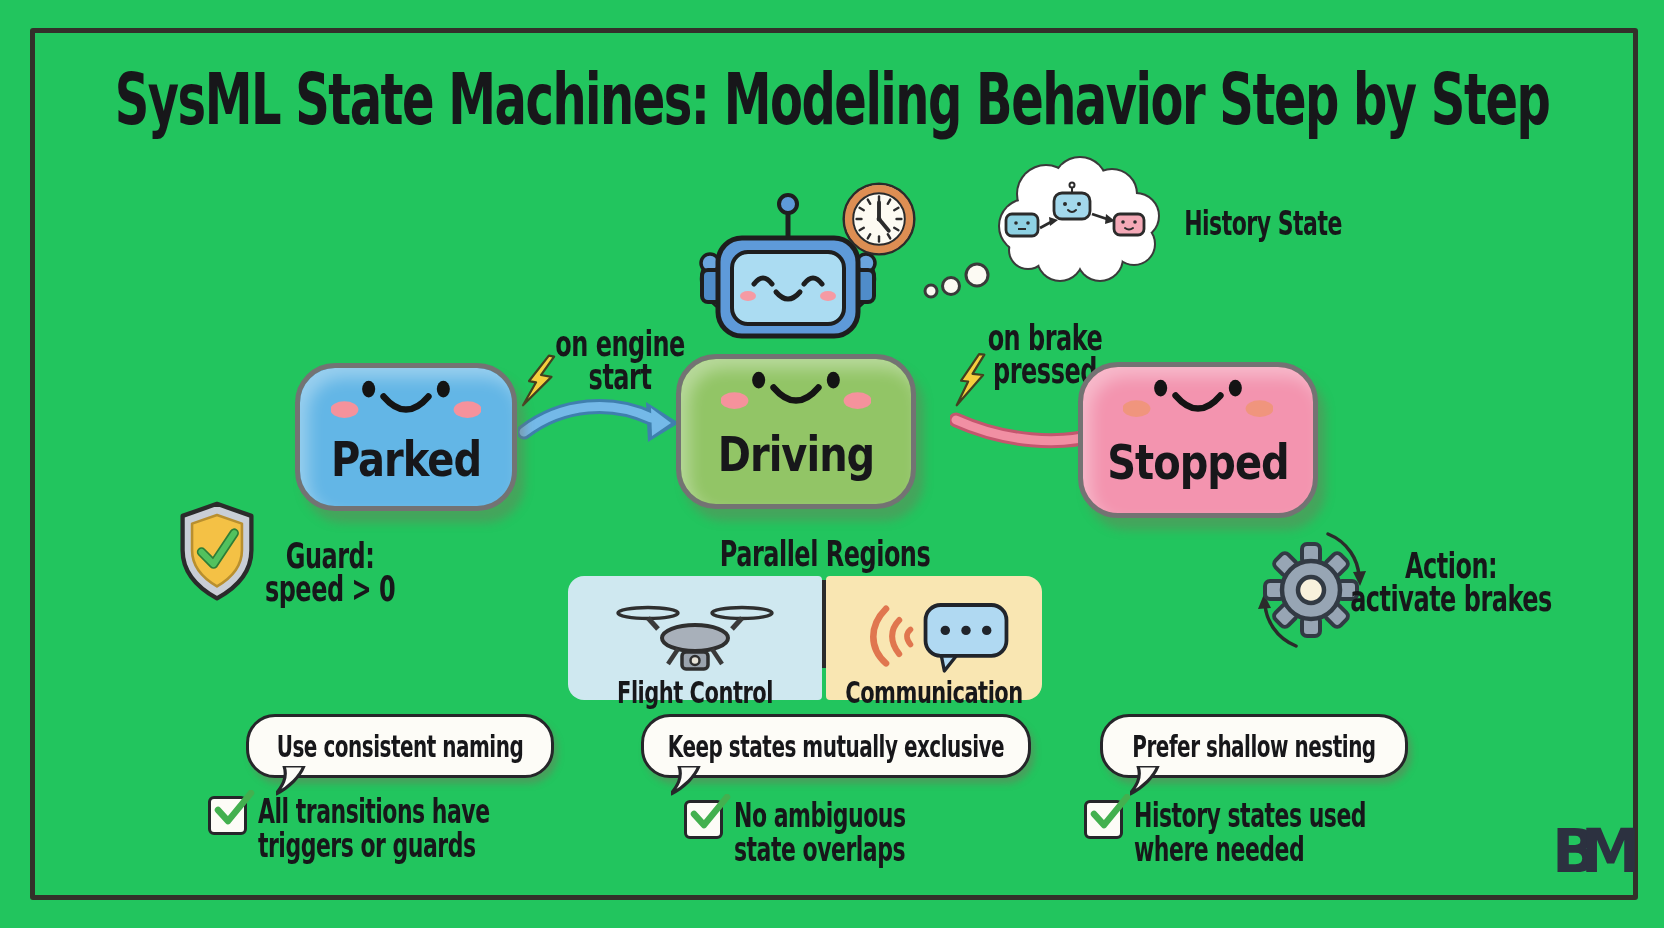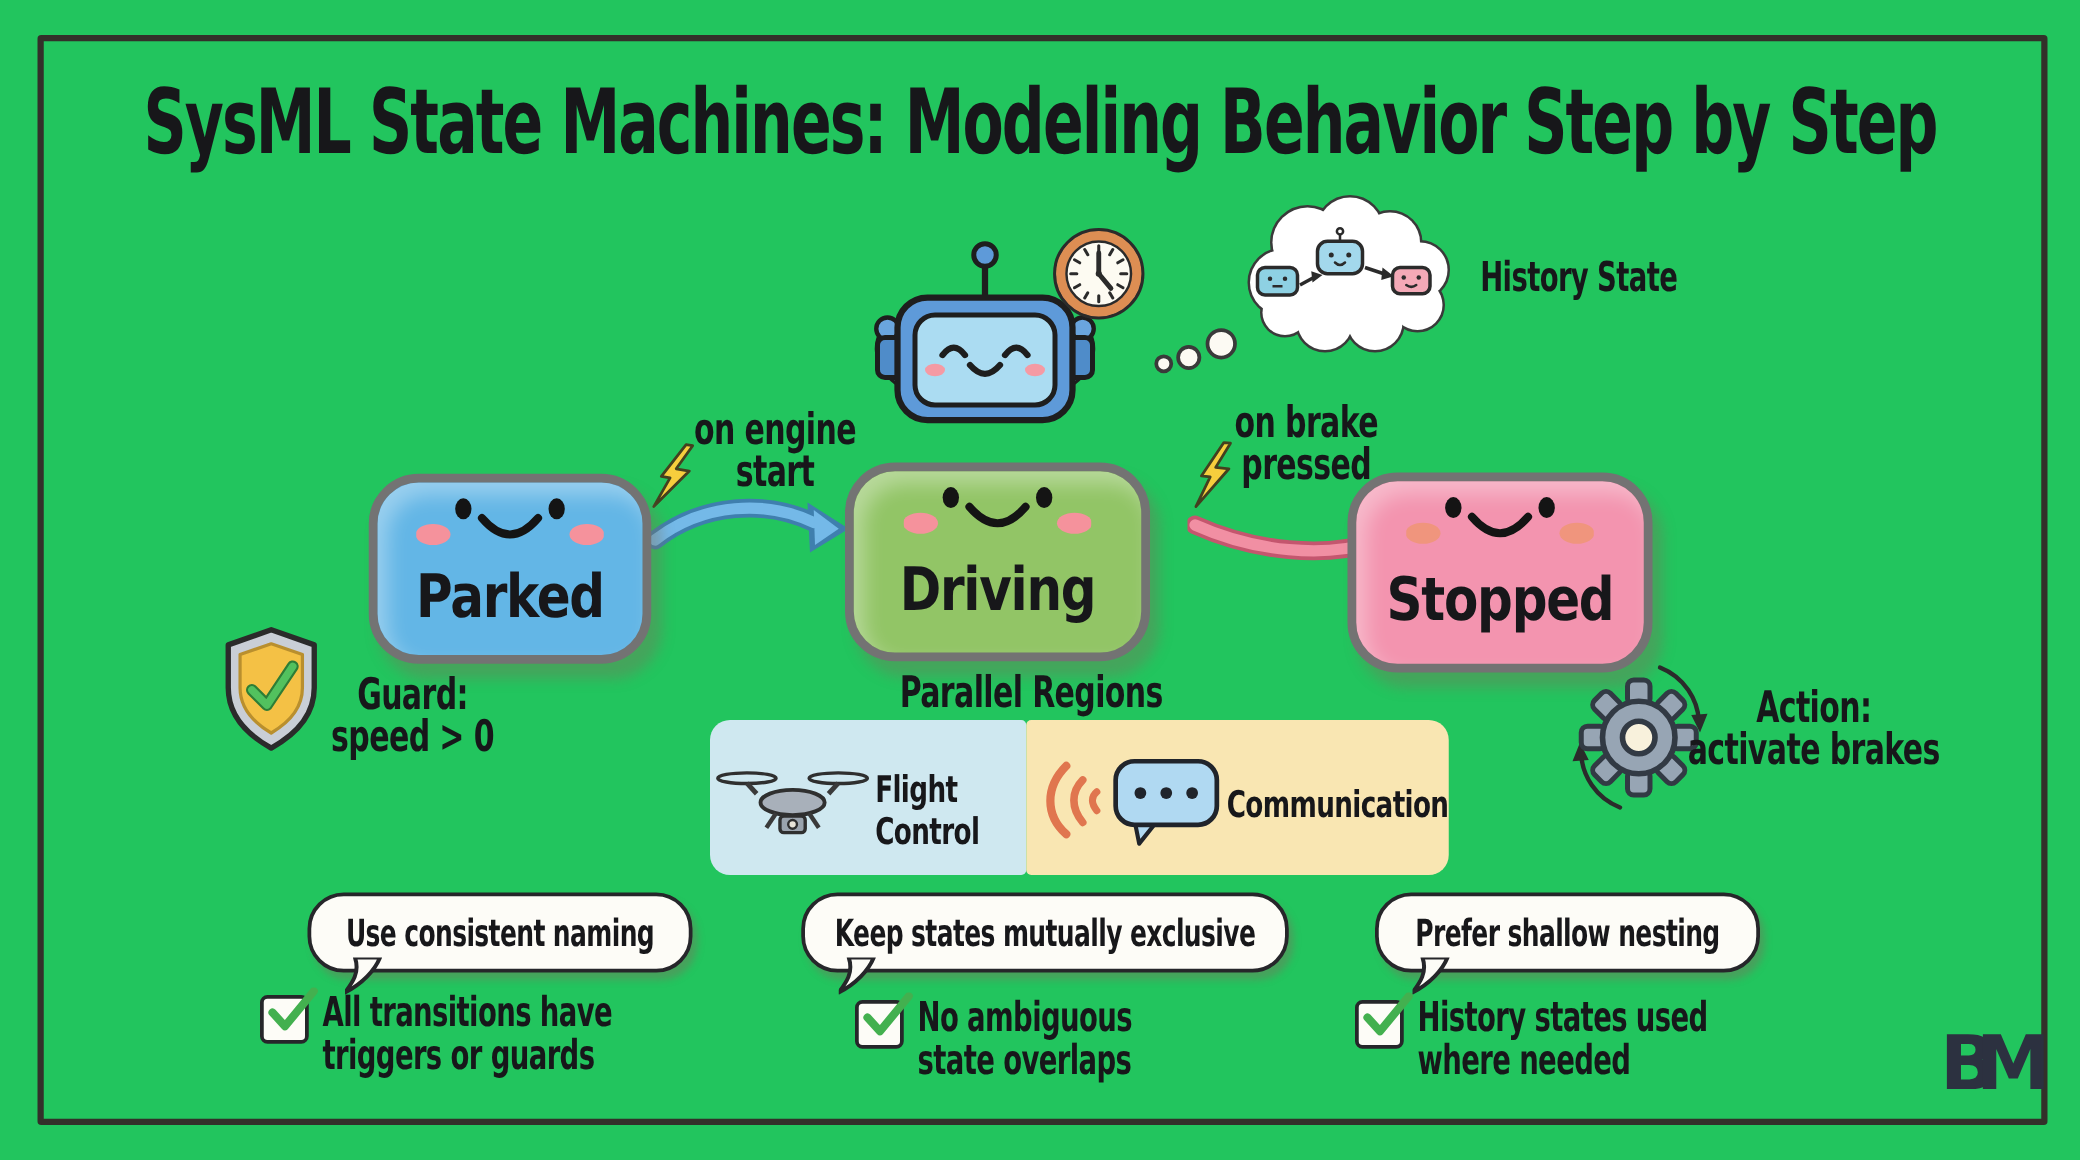--- a/index.html
+++ b/index.html
@@ -2,32 +2,32 @@
 <html><head>
 <meta charset="utf-8">
 <style>
   html,body{margin:0;padding:0;background:#f7f0da;}
   #canvas{position:relative;width:1664px;height:928px;background:#22c55e;overflow:hidden;
           font-family:"DejaVu Sans","Liberation Sans",sans-serif;color:#17171a;}
   .abs{position:absolute;}
   .frame{left:30px;top:28px;width:1598px;height:862px;border:5px solid #33302a;border-radius:3px;}
   .hd{font-weight:700;color:#17171a;text-align:center;transform-origin:center top;}
   .title{left:0;right:0;top:56px;font-size:48px;letter-spacing:-1.5px;transform:scaleY(1.5);}
-  .state{border:7px solid #737373;border-radius:40px;box-shadow:8px 12px 10px rgba(125,112,90,.38),
-         inset 8px 10px 16px rgba(255,255,255,.35);margin-top:16px;}
+  .state{border:5px solid #737373;border-radius:40px;box-shadow:8px 12px 10px rgba(125,112,90,.38),
+         inset 8px 10px 16px rgba(255,255,255,.35);}
   .state-label{left:0;right:0;font-size:40px;letter-spacing:-1px;transform:scaleY(1.2);}
   .lbl{font-size:24px;line-height:23px;letter-spacing:-0.5px;transform:scaleY(1.45);}
   .lbl22{font-size:22px;line-height:23px;letter-spacing:-0.5px;transform:scaleY(1.5);}
   .bubble{background:#fdfcf7;border:3.5px solid #26262a;border-radius:29px;
           box-shadow:4px 6px 6px rgba(125,112,90,.42);display:flex;align-items:center;justify-content:center;}
   .bubble-text{font-weight:700;font-size:20px;letter-spacing:-0.5px;transform:scaleY(1.5);transform-origin:center center;white-space:nowrap;}
   .chkbox{width:33px;height:33px;background:#fdfcf7;border:3.5px solid #26262a;border-radius:6px;}
   .chk-text{font-weight:700;font-size:22px;line-height:23px;letter-spacing:-0.5px;transform:scaleY(1.5);
             transform-origin:left top;text-align:left;}
-  .panel-cell{display:flex;flex-direction:row;align-items:center;justify-content:flex-end;}
+  .panel-cell{display:flex;flex-direction:column;align-items:center;justify-content:flex-end;}
   .region-label{font-weight:700;font-size:21px;letter-spacing:-0.5px;transform:scaleY(1.4);transform-origin:center top;margin-top:2px;}
   .monogram{font-weight:700;font-size:60px;letter-spacing:-17px;color:#2c3140;}
 </style>
 </head>
 <body>
 
 <div id="canvas">
 
   <div class="abs frame"></div>
 

